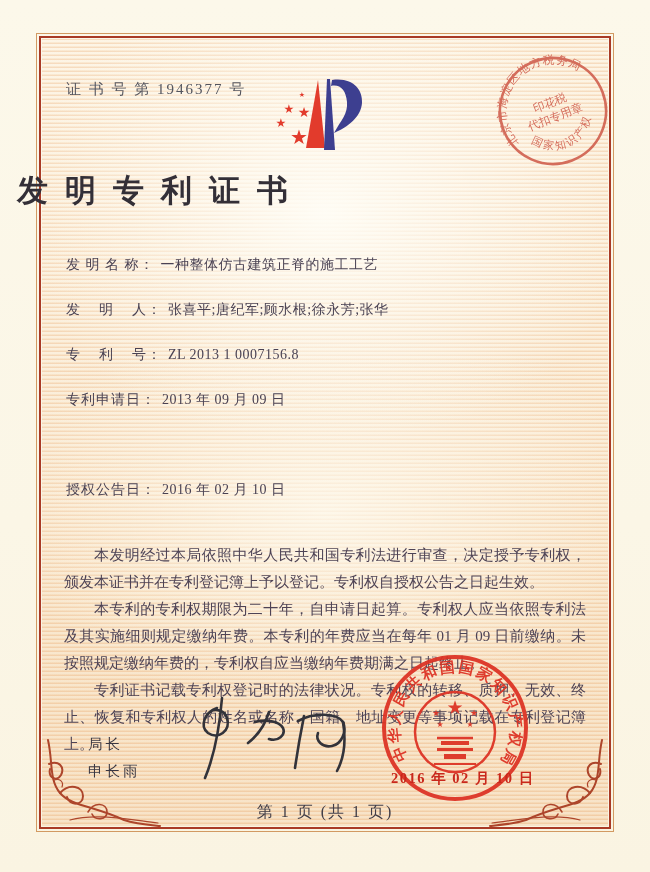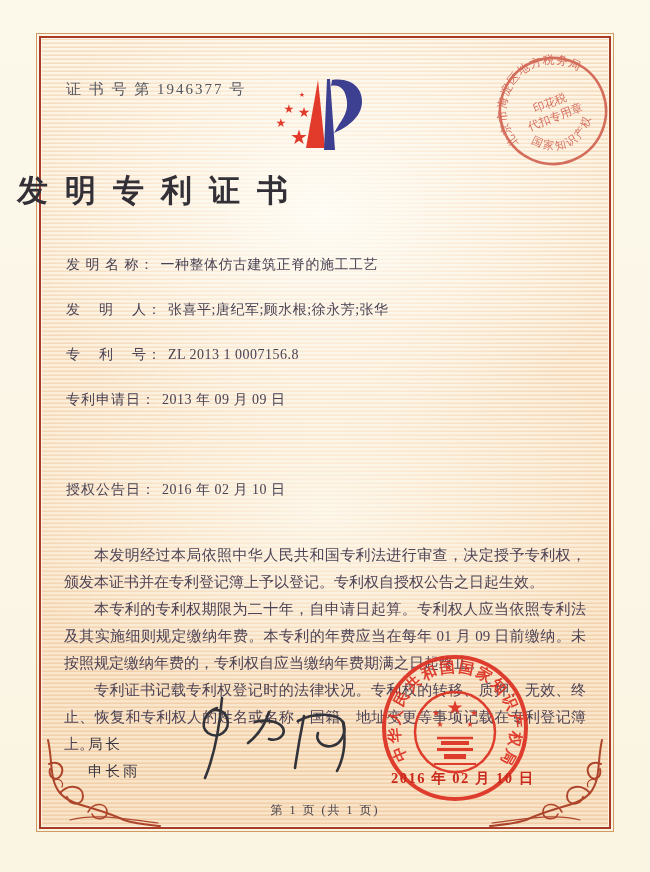--- a/index.html
+++ b/index.html
@@ -71,21 +71,21 @@
     font-family:"Liberation Sans","DejaVu Sans",sans-serif;
   }
   .signature{position:absolute;left:183px;top:692px;width:180px;height:92px;}
   .office-seal{position:absolute;left:379px;top:652px;width:152px;height:152px;opacity:.94;}
   .issue-date{
     position:absolute;left:391px;top:769px;
     font-size:14.5px;font-weight:700;color:#c9281c;letter-spacing:1.5px;white-space:pre;
   }
   .footer{
     position:absolute;left:0;right:0;top:802px;text-align:center;
-    font-size:12px;color:#413d47;letter-spacing:2px;white-space:pre;font-family:Liberation Serif, serif;
+    font-size:16px;color:#413d47;letter-spacing:2px;white-space:pre;font-family:Liberation Serif, serif;
   }
   .flourish{position:absolute;width:122px;height:94px;}
   .flourish-left{left:40px;top:736px;}
   .flourish-right{left:488px;top:736px;transform:scaleX(-1);}
 </style>
 </head>
 <body>
 
 <div class="page">
 

